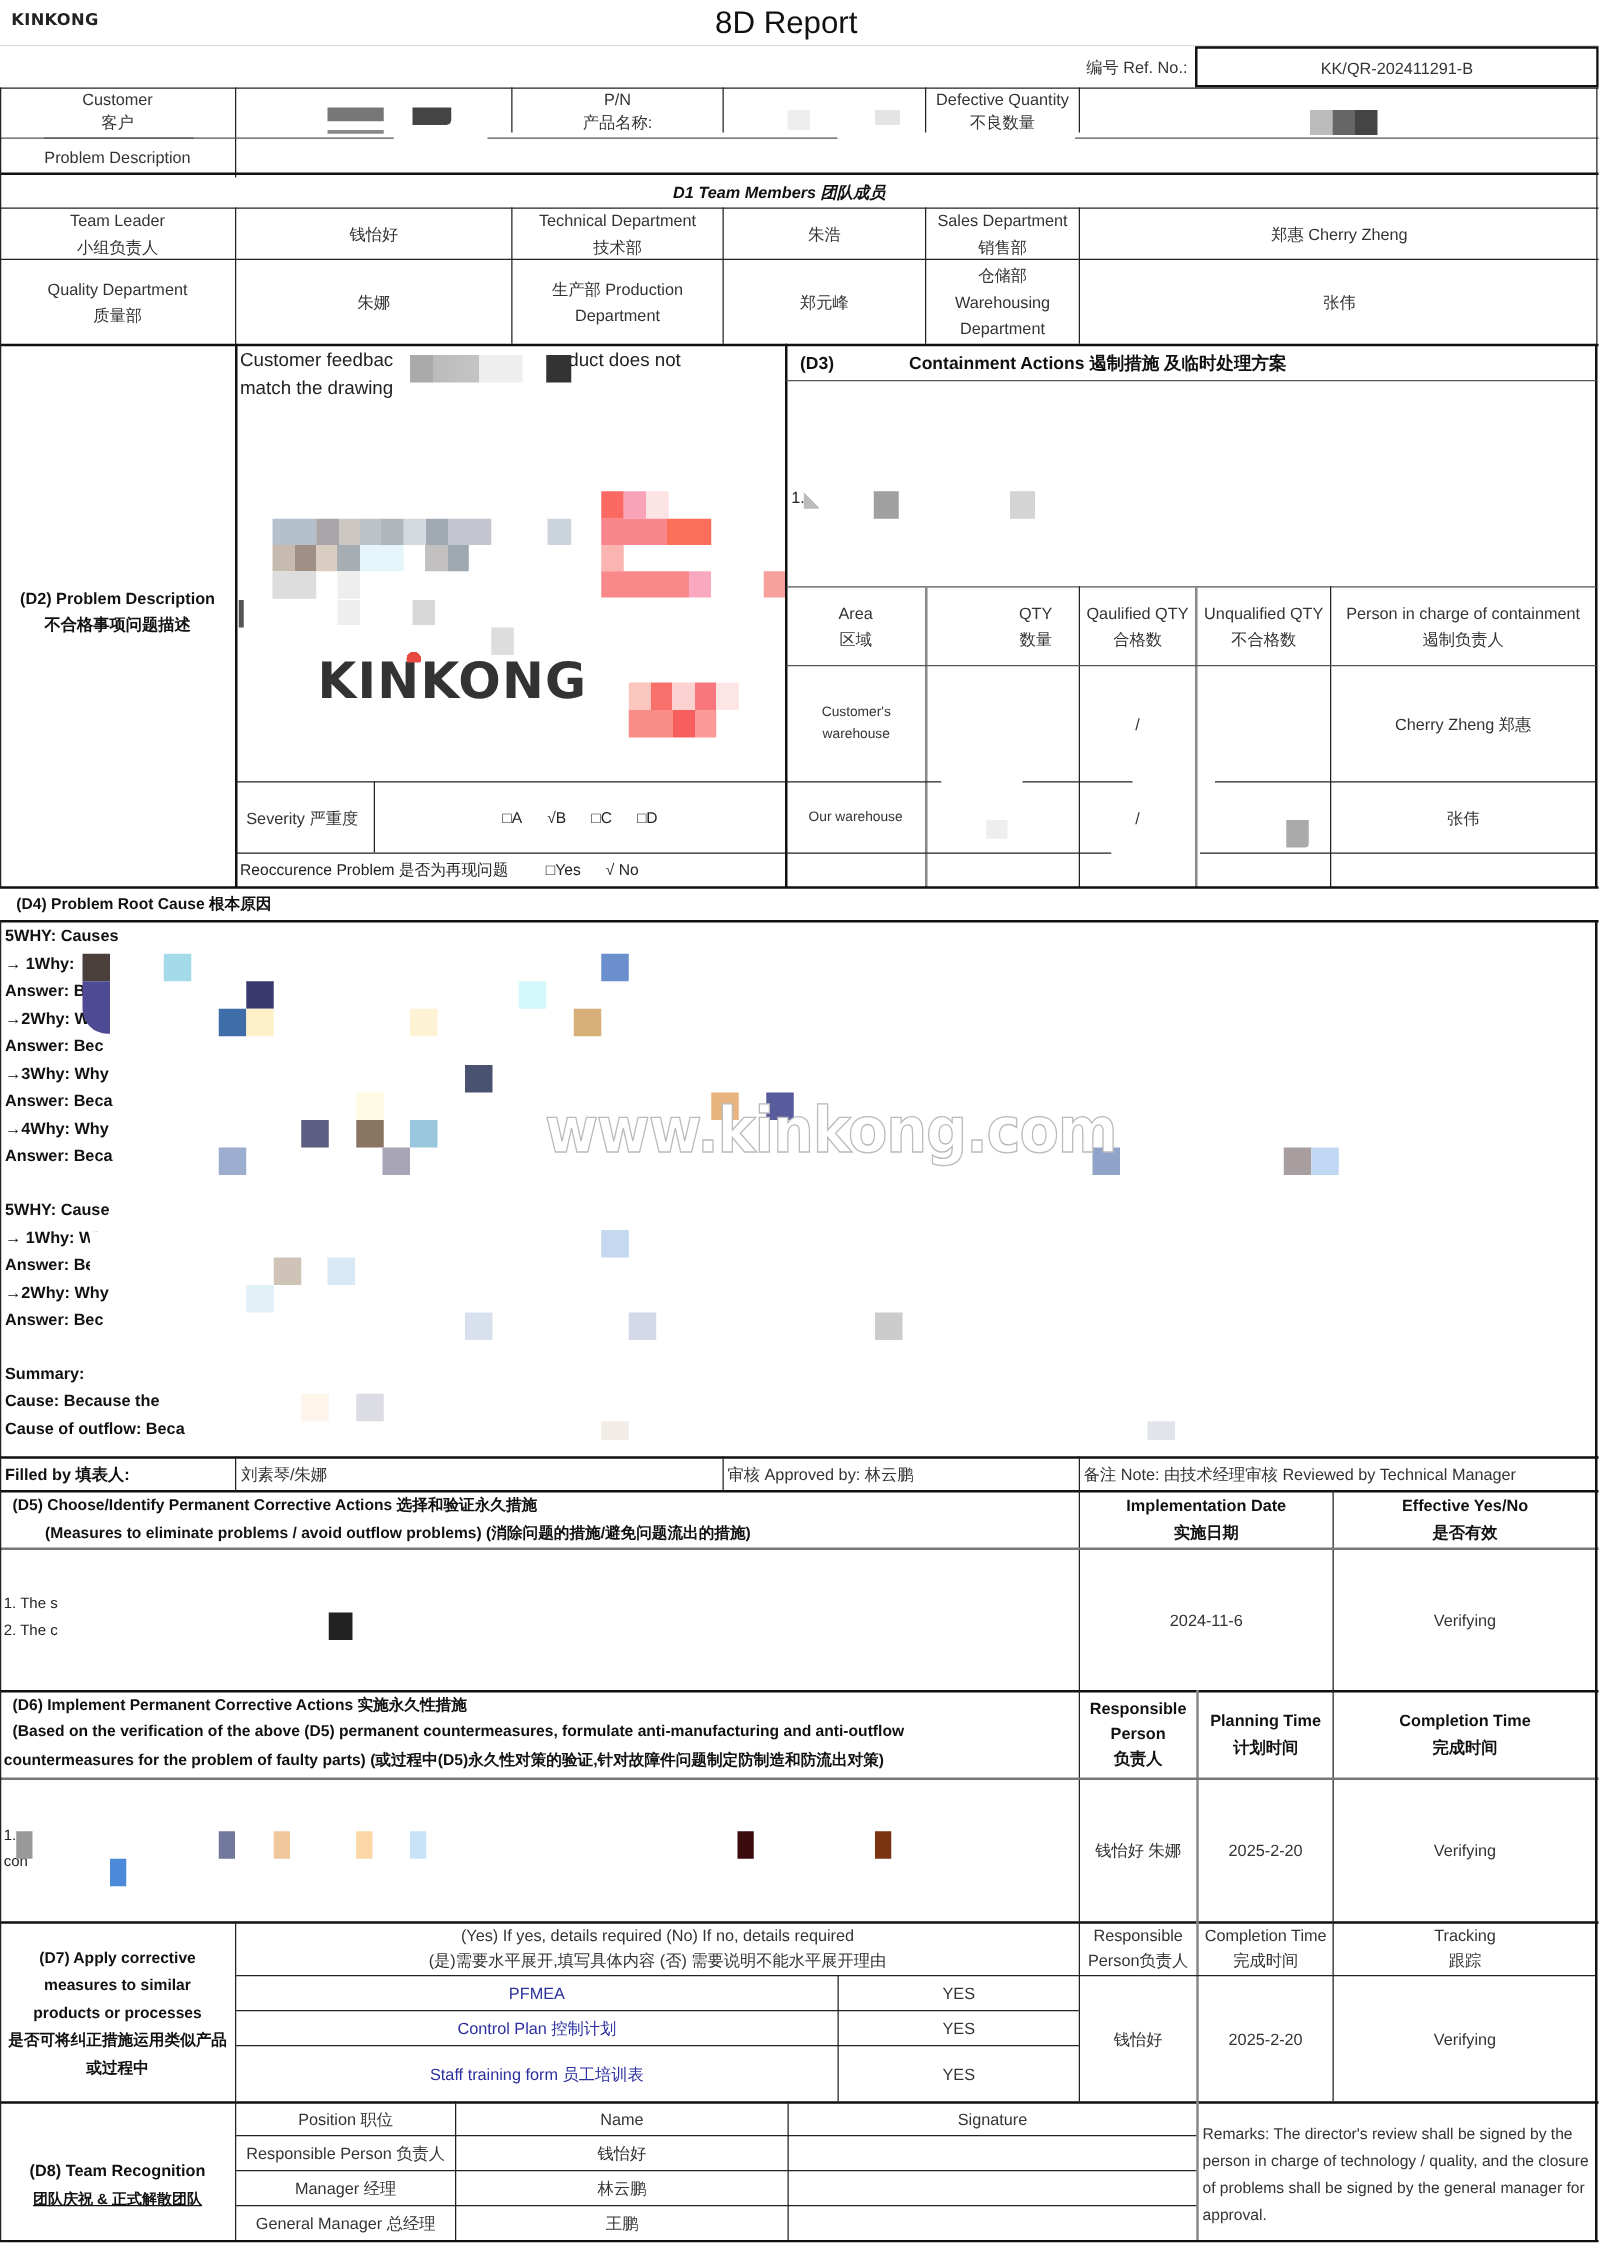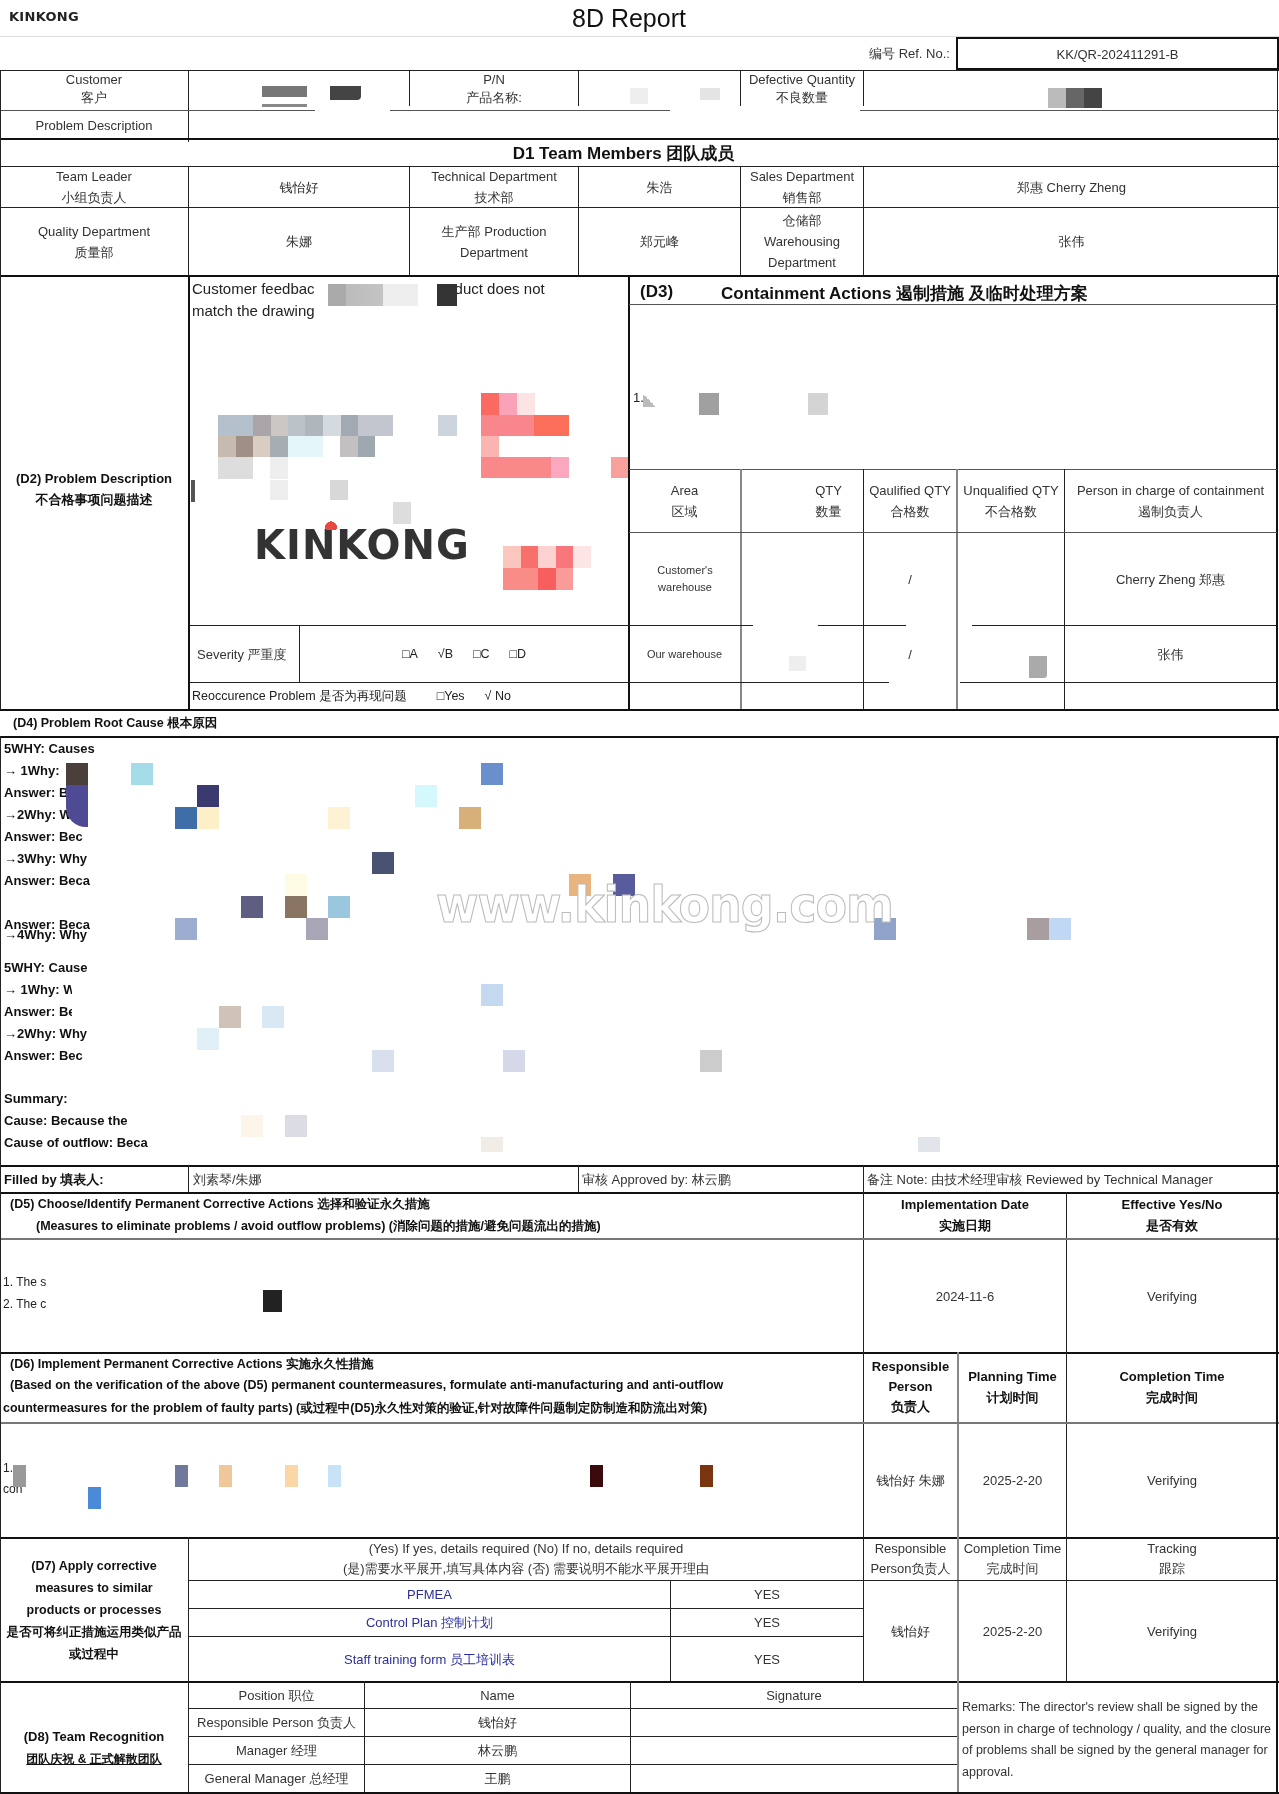--- a/index.html
+++ b/index.html
@@ -70,21 +70,21 @@
 <div class="pix" style="left:1084px;top:88px;width:18px;height:20px;background:#444;"></div>
 <div class="cell" style="left:864px;top:71px;width:415px;height:36px;"></div>
 
 <div class="hl" style="left:0;top:110px;width:155px;border-color:#555;"></div>
 <div class="hl" style="left:35px;top:110px;width:280px;border-color:#555;"></div>
 <div class="hl" style="left:390px;top:110px;width:280px;border-color:#555;"></div>
 <div class="hl" style="left:860px;top:110px;width:419px;border-color:#555;"></div>
 <div class="cell" style="left:0;top:113px;width:188px;height:24px;">Problem Description</div>
 
 <div class="hl thick" style="left:0;top:138px;width:1279px;"></div>
-<div class="cell bold" style="left:0;top:140px;width:1247px;height:26px;font-size:17px;">D1  Team Members 团队成员</div>
+<div class="cell bold" style="left:0;top:140px;width:1247px;height:26px;font-size:13px;font-style:italic;">D1  Team Members 团队成员</div>
 <div class="hl" style="left:0;top:166px;width:1279px;"></div>
 <div class="hl" style="left:0;top:207px;width:1279px;"></div>
 <div class="hl thick" style="left:0;top:275px;width:1279px;"></div>
 <div class="vl" style="left:188px;top:166px;height:109px;"></div>
 <div class="vl" style="left:409px;top:166px;height:109px;"></div>
 <div class="vl" style="left:578px;top:166px;height:109px;"></div>
 <div class="vl" style="left:740px;top:166px;height:109px;"></div>
 <div class="vl" style="left:863px;top:166px;height:109px;"></div>
 
 <div class="cell" style="left:0;top:167px;width:188px;height:40px;">
@@ -178,21 +178,21 @@
 </div>
 <div class="hl" style="left:189px;top:682px;width:439px;"></div>
 <div class="abs" style="left:192px;top:684px;width:436px;height:24px;display:flex;align-items:center;font-size:12.5px;">
   <span>Reoccurence Problem 是否为再现问题</span>
   <span style="display:inline-block;width:30px;"></span>
   <span>□Yes</span>
   <span style="display:inline-block;width:20px;"></span>
   <span>√ No</span>
 </div>
 
-<div class="abs bold" style="left:640px;top:282px;font-size:17px;display:flex;gap:48px;">
+<div class="abs bold" style="left:640px;top:282px;font-size:14px;display:flex;gap:60px;">
   <span>(D3)</span>
     <span>Containment Actions  遏制措施 及临时处理方案</span>
 </div>
 <div class="hl" style="left:629px;top:304px;width:648px;border-color:#555;"></div>
 <div class="abs" style="left:633px;top:390px;font-size:13px;">
   <span>1.</span>
 </div>
 <div class="pix" style="left:643px;top:393px;width:12px;height:14px;background:linear-gradient(225deg,#fff 50%,#bbb 50%);"></div>
 <div class="pix" style="left:699px;top:393px;width:20px;height:22px;background:#a0a0a0;"></div>
 <div class="pix" style="left:808px;top:393px;width:20px;height:22px;background:#d4d4d4;"></div>
@@ -250,21 +250,21 @@
 <div class="vl" style="left:0;top:736px;height:430px;"></div>
 <div class="vl thick" style="left:1276px;top:736px;height:430px;"></div>
 
 <div class="why" style="top:739px;">5WHY: Causes</div>
 <div class="why" style="top:761px;">→ 1Why:</div>
 <div class="why" style="top:783px;">Answer: B</div>
 <div class="why" style="top:805px;">→2Why: Wh</div>
 <div class="why" style="top:827px;">Answer: Bec</div>
 <div class="why" style="top:849px;">→3Why: Why</div>
 <div class="why" style="top:871px;">Answer: Beca</div>
-<div class="why" style="top:893px;margin-top:32px;">→4Why: Why</div>
+<div class="why" style="top:893px;">→4Why: Why</div>
 <div class="why" style="top:915px;">Answer: Beca</div>
 
 <div class="why" style="top:958px;">5WHY: Cause</div>
 <div class="why" style="top:980px;">→ 1Why: Wh</div>
 <div class="why" style="top:1002px;">Answer: Bec</div>
 <div class="why" style="top:1024px;">→2Why: Why</div>
 <div class="why" style="top:1046px;">Answer: Bec</div>
 
 <div class="why" style="top:1089px;">Summary:</div>
 <div class="why" style="top:1111px;">Cause: Because the</div>

